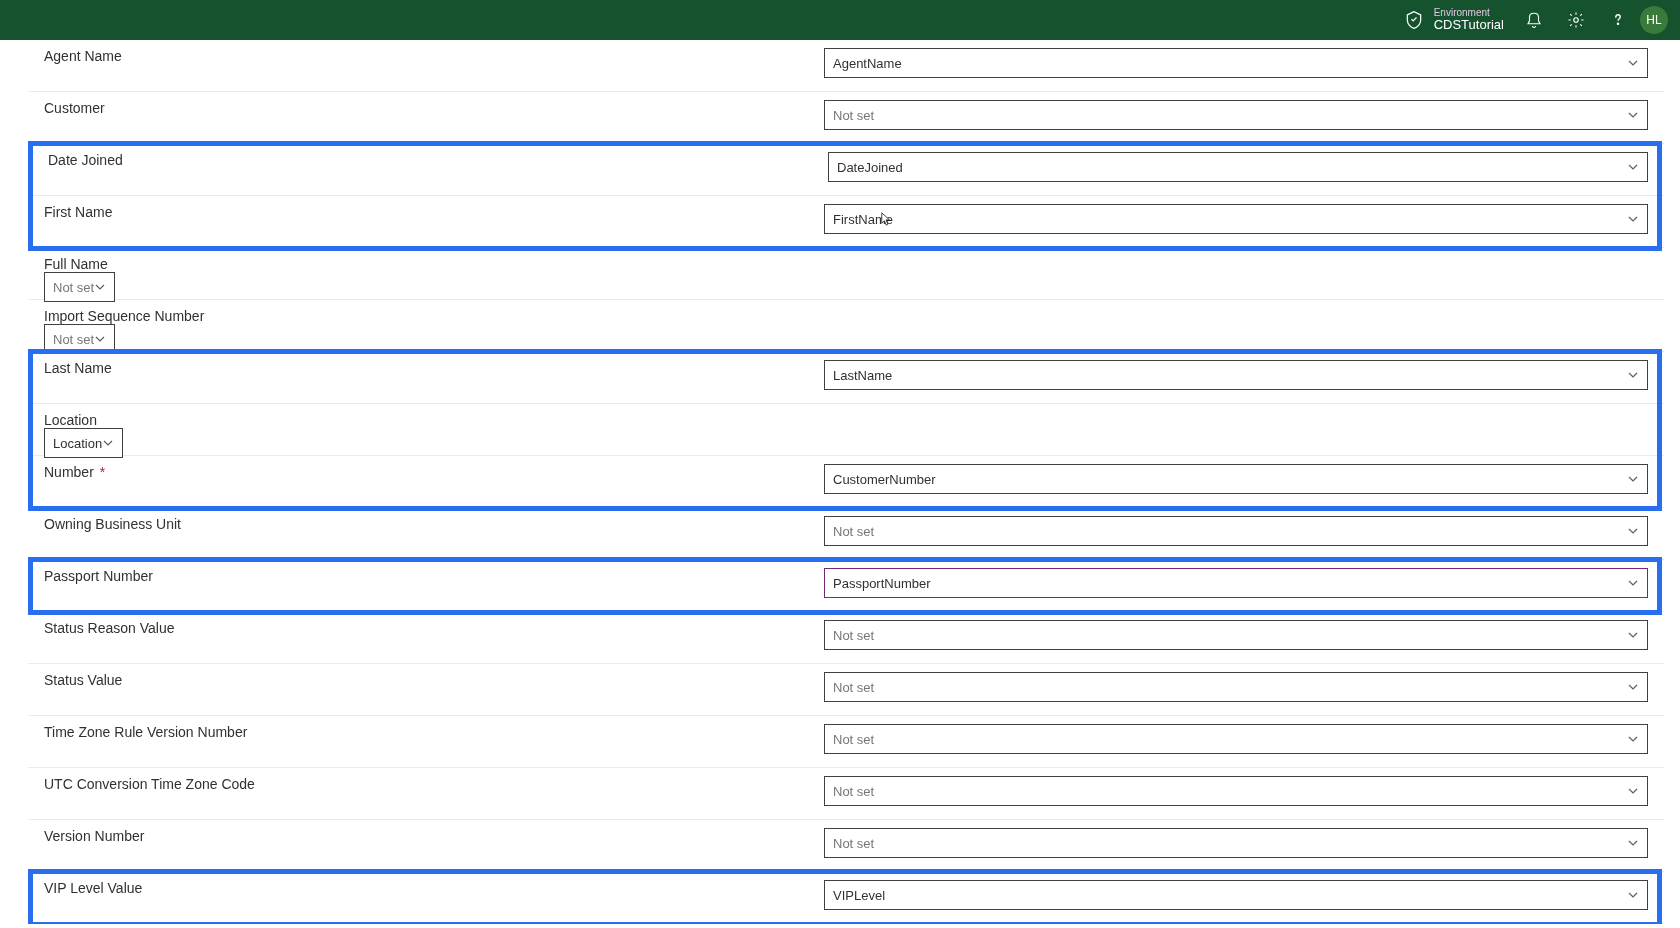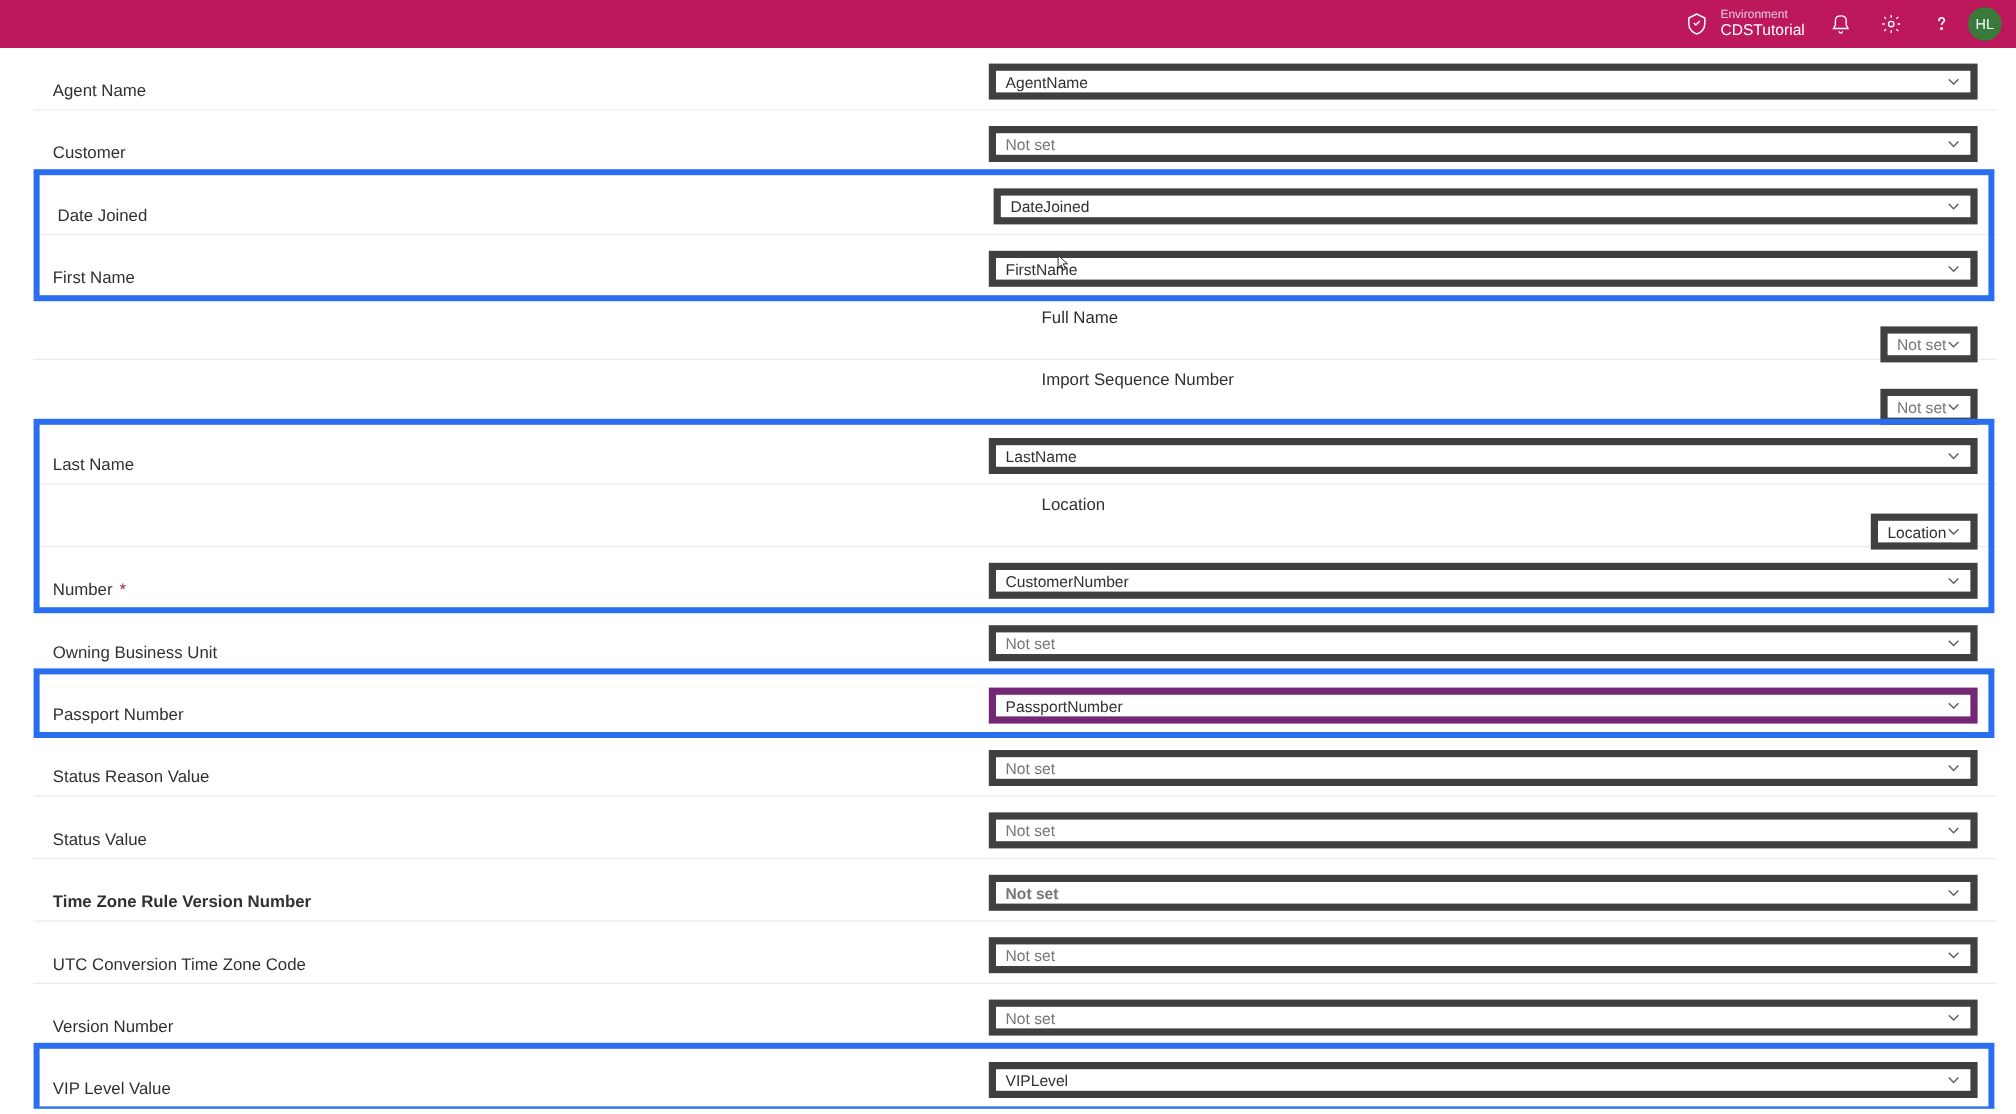--- a/index.html
+++ b/index.html
@@ -10,21 +10,21 @@
     body {
       font-family: "Segoe UI", -apple-system, BlinkMacSystemFont, sans-serif;
       background: #fff;
       width: 1680px;
       font-size: 14px;
       color: #323130;
     }
     
     .top-header {
       height: 40px;
-      background: #be185d;
+      background: #14532d;
       display: flex;
       align-items: center;
       justify-content: flex-end;
       padding: 0 12px;
       color: #fff;
     }
     .env-block {
       display: flex;
       align-items: center;
       gap: 10px;
@@ -96,41 +96,41 @@
       left: 0;
       right: 2px;
       border: 5px solid #2a6ef0;
       background: transparent;
       pointer-events: none;
       z-index: 5;
     }
 
     .row {
       display: flex;
-      align-items: flex-end;
+      align-items: flex-start;
       padding: 8px 16px 8px 16px;
       border-bottom: 1px solid #edebe9;
       min-height: 52px;
     }
     .row-label {
       width: 780px;
       font-size: 14px;
       color: #323130;
     }
     .required-star {
       color: #a4262c;
       margin-left: 2px;
     }
     .row-field {
       flex: 1;
     }
     .dropdown {
       width: 100%;
       height: 30px;
-      border: 6px solid #404040;
+      border: 1px solid #404040;
       background: #fff;
       display: flex;
       align-items: center;
       justify-content: space-between;
       padding: 0 8px;
       cursor: pointer;
       position: relative;
       font-size: 13px;
       color: #605e5c;
     }
@@ -367,21 +367,21 @@
           <div class="dropdown not-set">
             <span class="dd-value">Not set</span>
             <span class="dd-chevron">
               <svg viewBox="0 0 12 12">
                 <path d="M2 4 L6 8 L10 4" fill="none" stroke="#605e5c" stroke-width="1.2"></path>
               </svg>
             </span>
           </div>
         </div>
       </div>
-      <div class="row" style="height: 52px; font-weight: bold;">
+      <div class="row" style="height: 52px;">
         <div class="row-label">Time Zone Rule Version Number</div>
         <div class="row-field">
           <div class="dropdown not-set">
             <span class="dd-value">Not set</span>
             <span class="dd-chevron">
               <svg viewBox="0 0 12 12">
                 <path d="M2 4 L6 8 L10 4" fill="none" stroke="#605e5c" stroke-width="1.2"></path>
               </svg>
             </span>
           </div>

